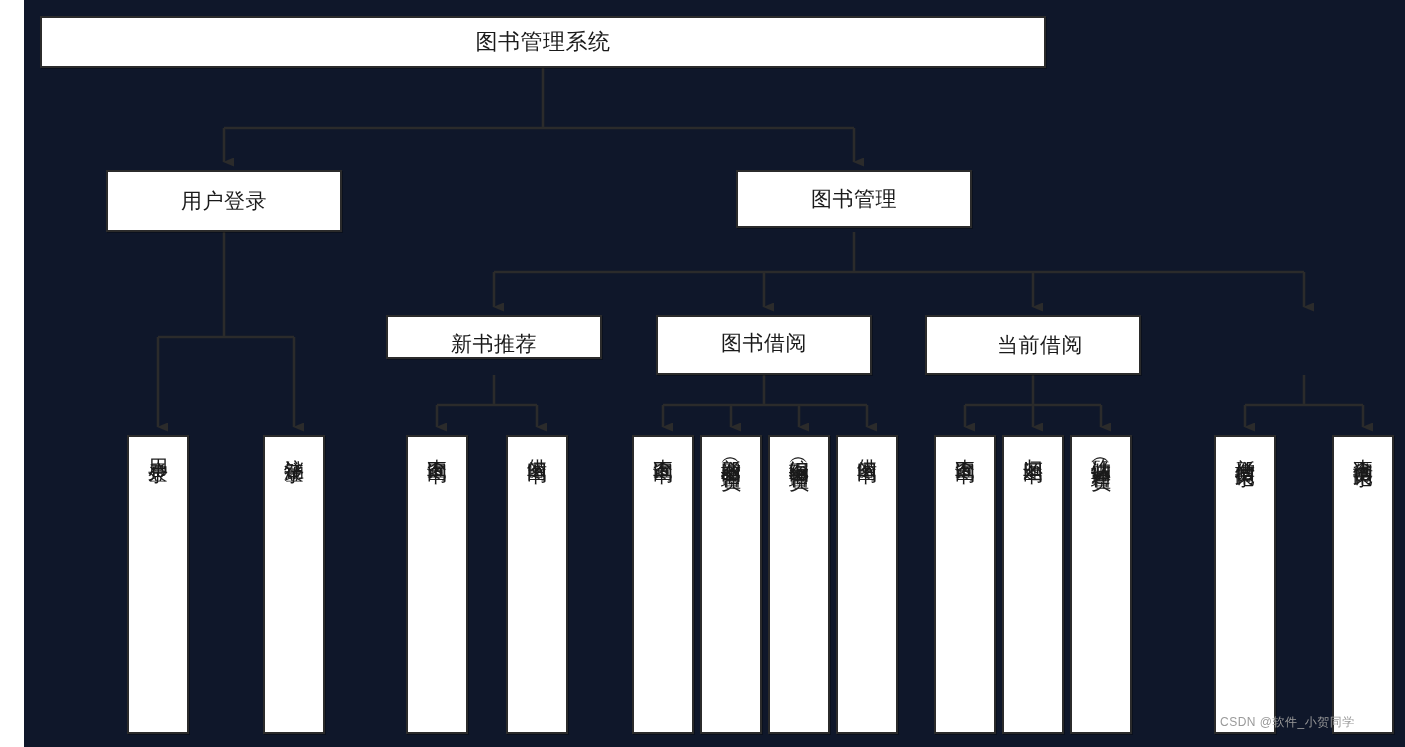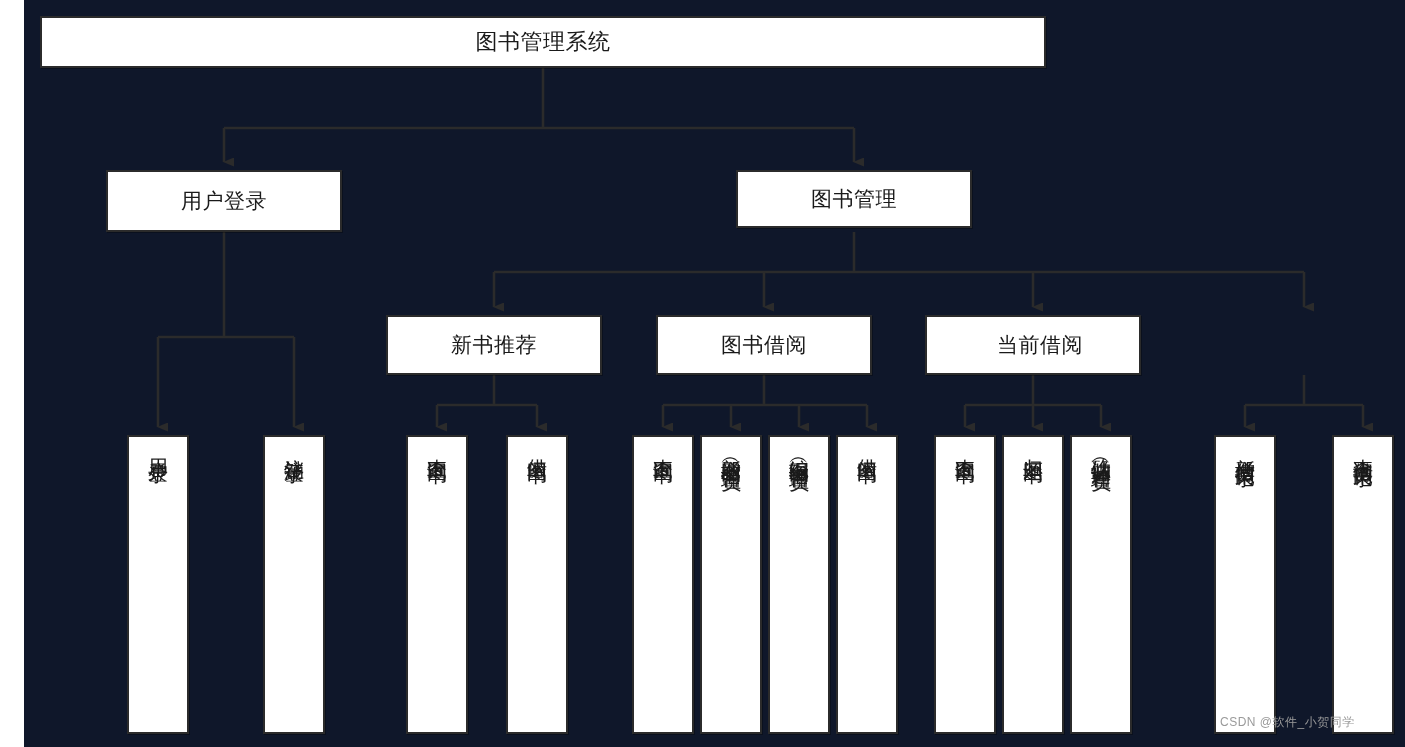--- a/index.html
+++ b/index.html
@@ -131,24 +131,24 @@
     <span class="node-label">图书管理系统</span>
   </div>
 
   <div class="node horizontal" style="left:82px; top:170px; width:236px; height:62px;">
     <span class="node-label">用户登录</span>
   </div>
   <div class="node horizontal" style="left:712px; top:170px; width:236px; height:58px;">
     <span class="node-label">图书管理</span>
   </div>
 
-  <div class="node horizontal" style="left:362px; top:315px; width:216px; height:60px;">
+  <div class="node horizontal" style="left:362px; top:315px; width:216px; height:44px;align-items:flex-end;">
     <span class="node-label">新书推荐</span>
   </div>
-  <div class="node horizontal" style="left:632px; top:315px; width:216px; height:60px;">
+  <div class="node horizontal" style="left:632px; top:315px; width:216px; height:60px;font-family:Liberation Mono, monospace;">
     <span class="node-label">图书借阅</span>
   </div>
   <div class="node horizontal" style="left:901px; top:315px; width:216px; height:60px;padding-left:14px;">
     <span class="node-label">当前借阅</span>
   </div>
 
   <div class="node vertical" style="left:103px; top:435px; width:62px; height:299px;">
     <span class="node-label">用户登录</span>
   </div>
   <div class="node vertical" style="left:239px; top:435px; width:62px; height:299px;">

